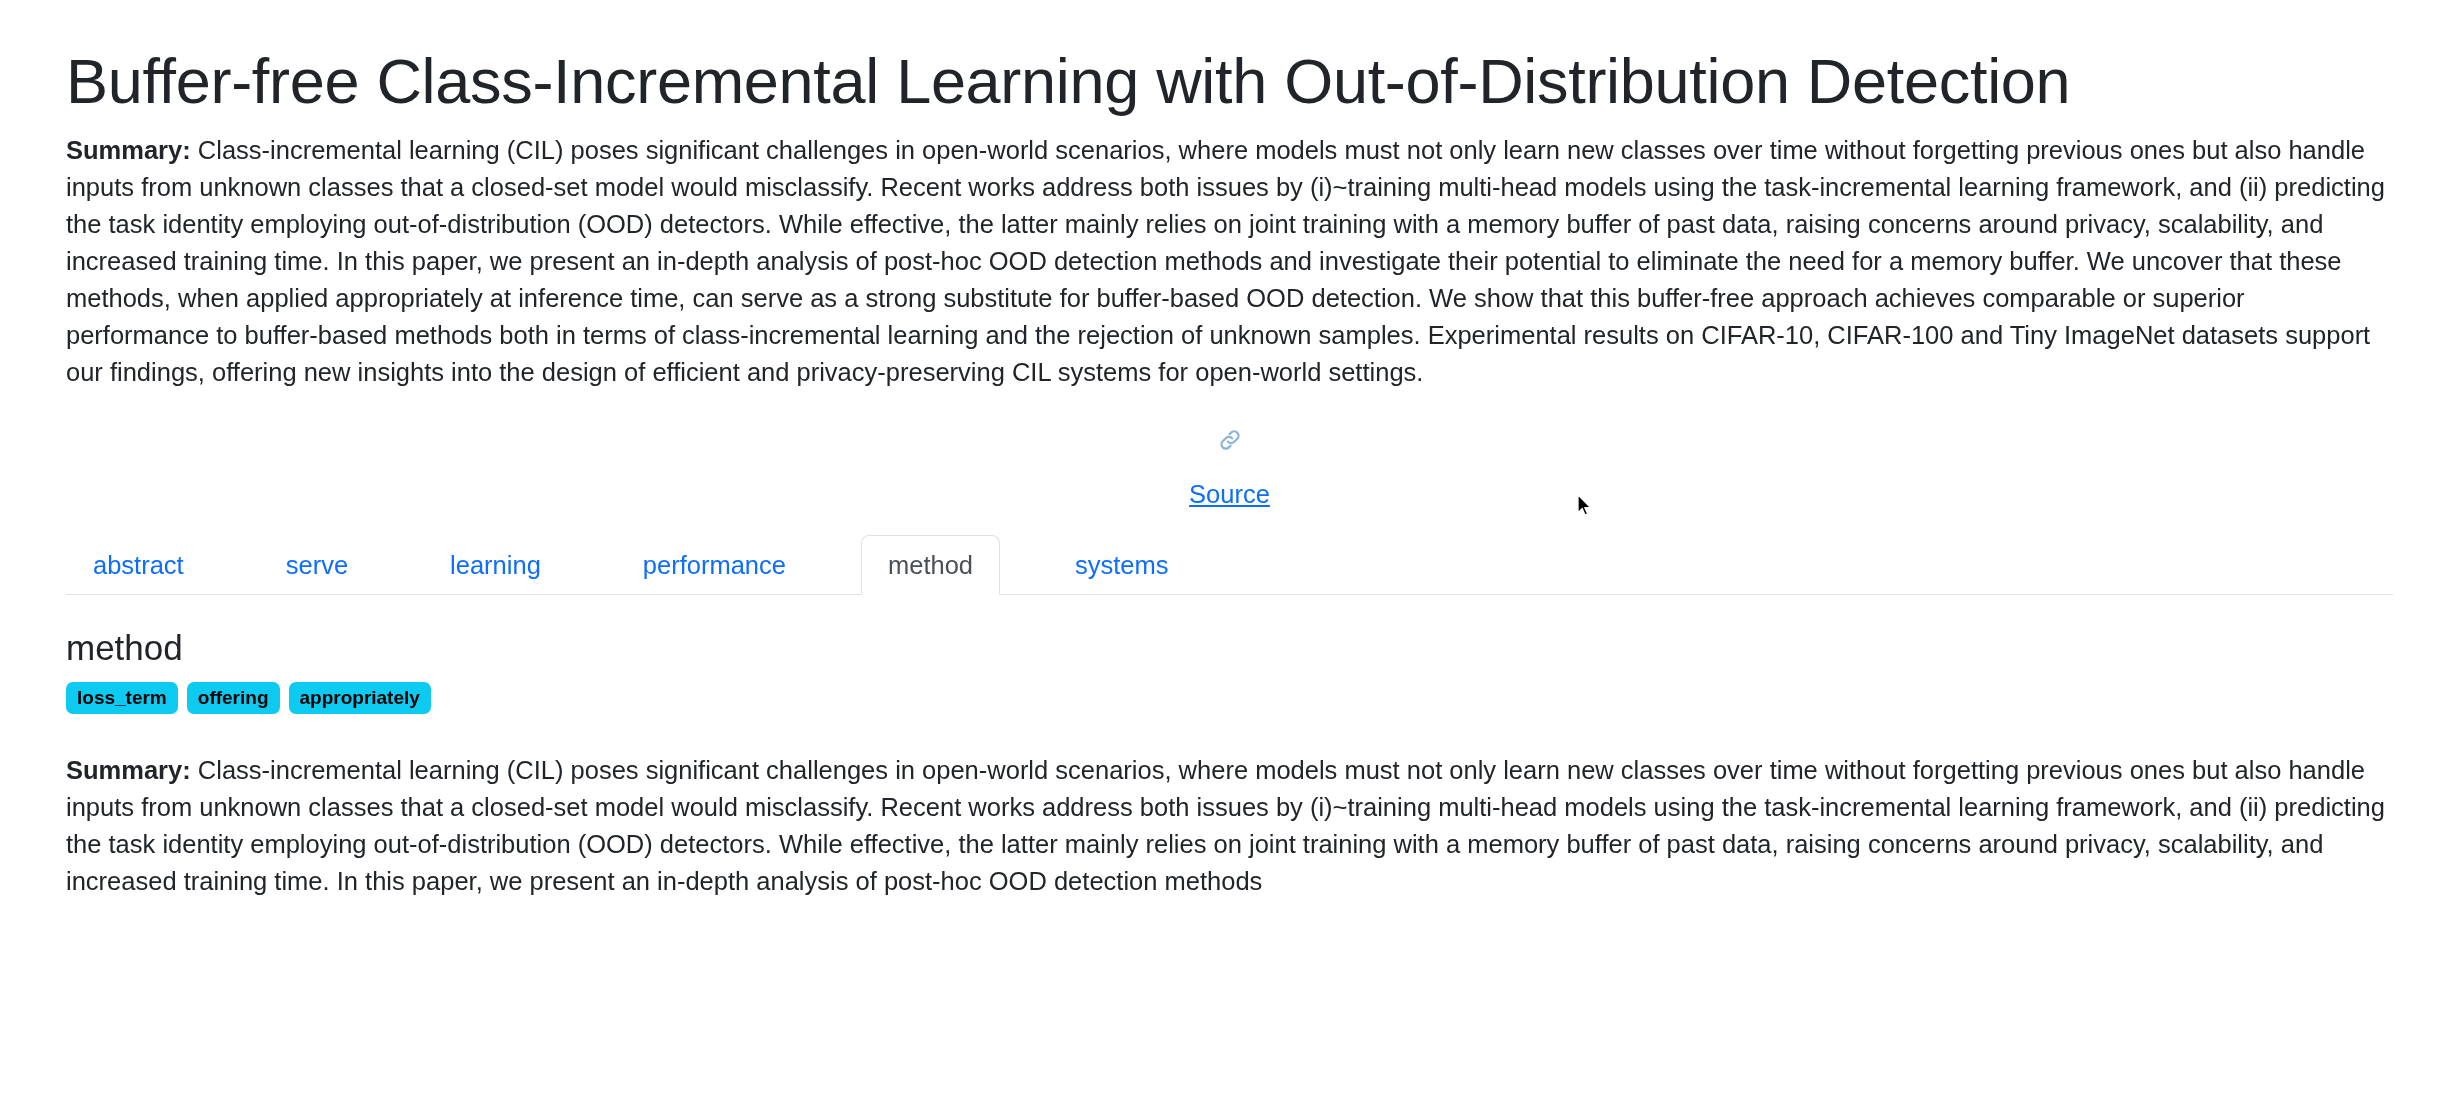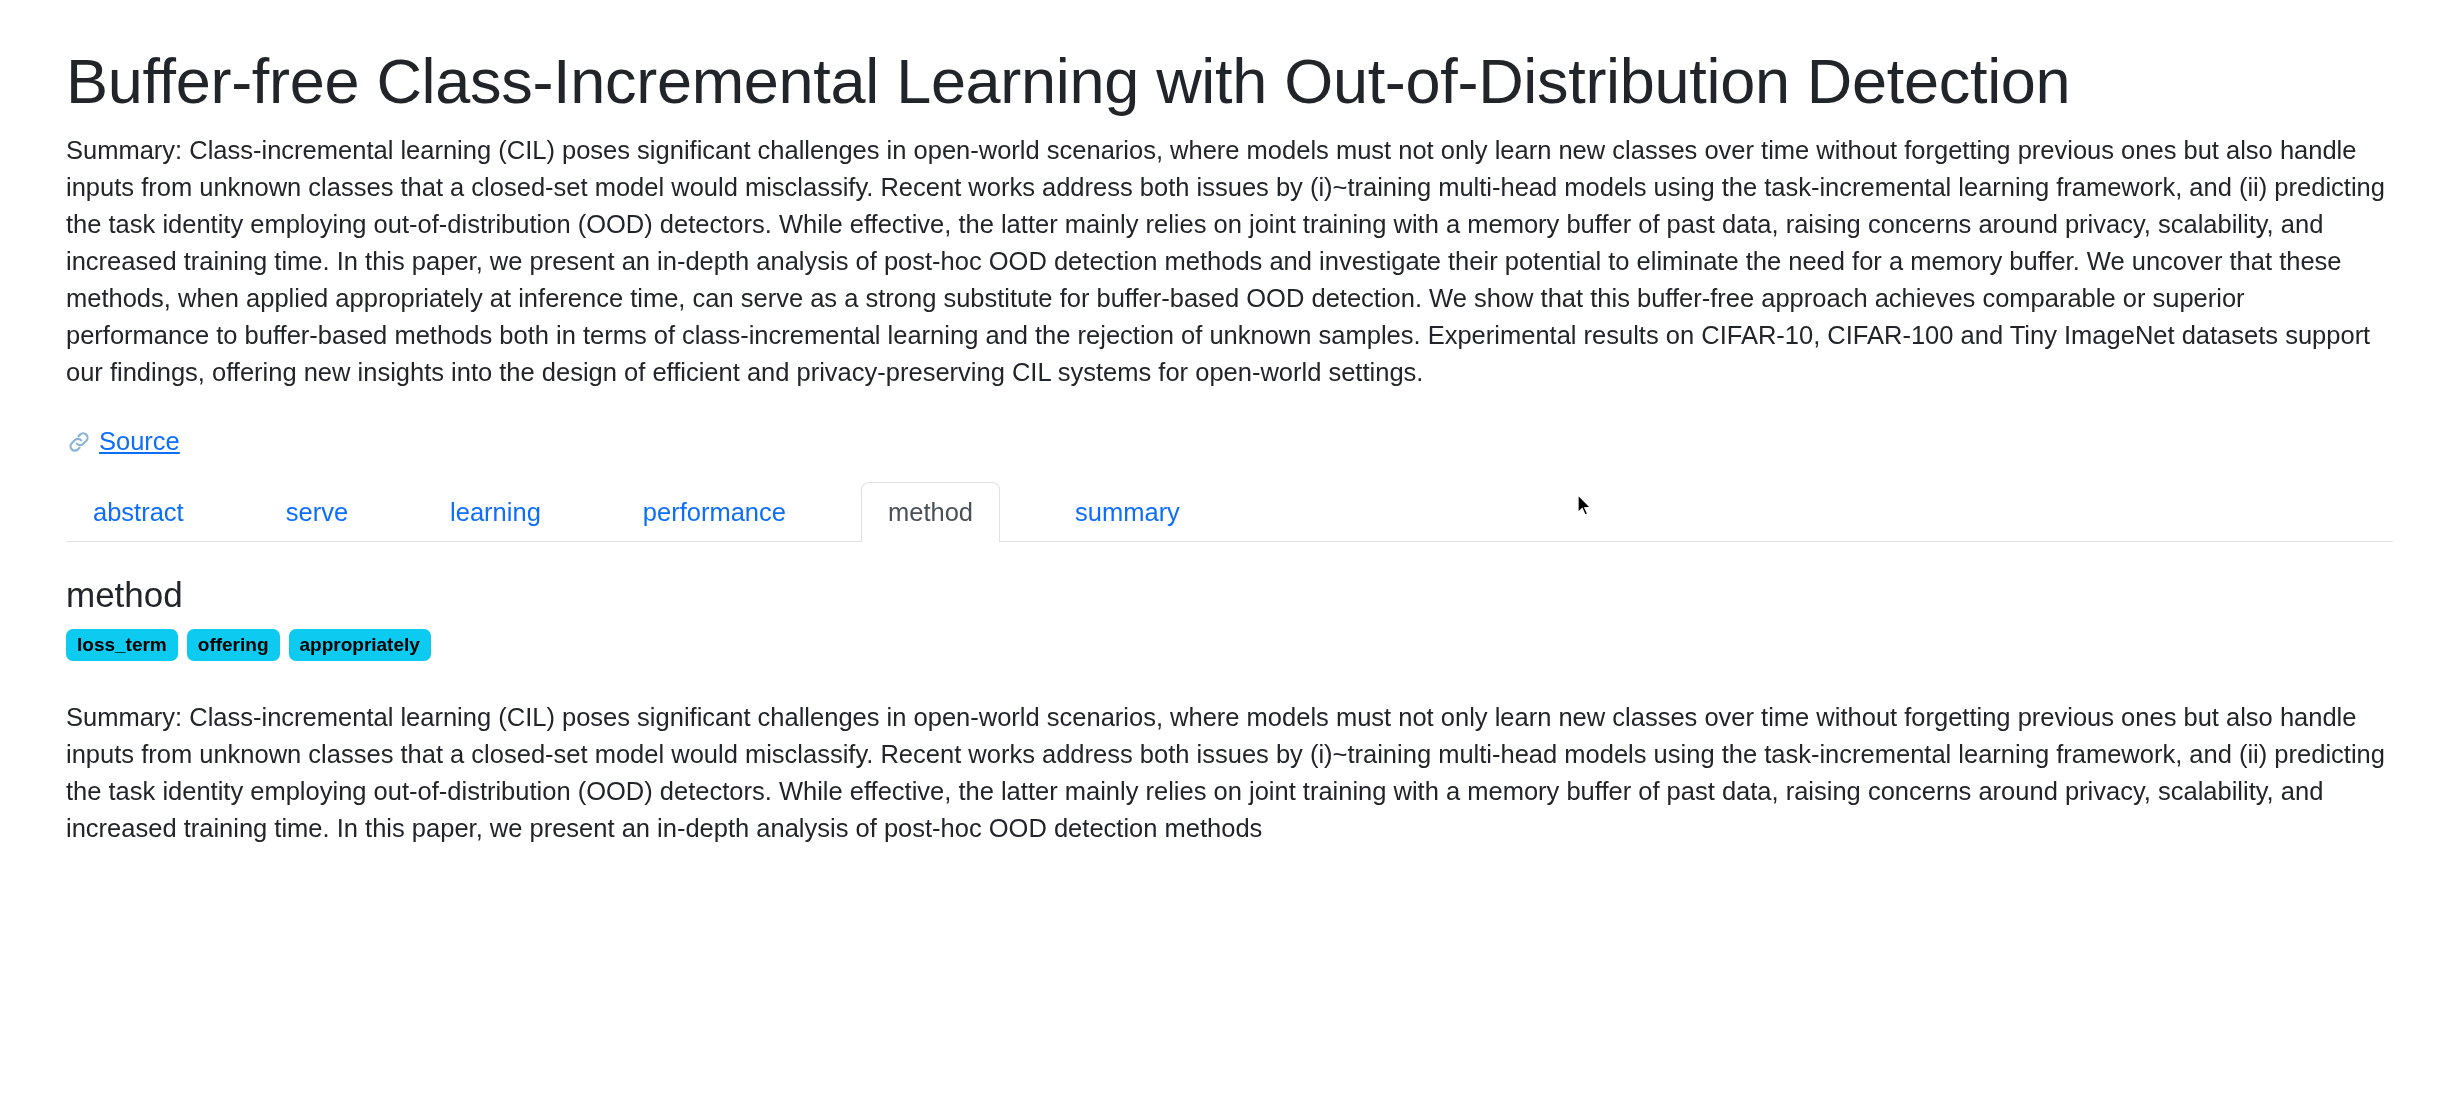--- a/index.html
+++ b/index.html
@@ -28,27 +28,28 @@
     max-width: 2100px;
   }
   .summary-block {
     font-size: 25.5px;
     line-height: 1.45;
     color: #212529;
     margin: 0;
     max-width: 2345px;
   }
   .summary-label {
-    font-weight: normal;
+    font-weight: bold;
   }
   .source-row {
     margin: 36px 0 26px 0;
     display: flex;
     align-items: center;
-    gap: 7px;
+    gap: 27px;
+    flex-direction: column;
   }
   .link-icon {
     display: inline-block;
     width: 26px;
     height: 26px;
     color: #8ab4d8;
   }
   .source-link {
     font-size: 25.5px;
     color: #0d6efd;
@@ -135,21 +136,21 @@
     </span>
     <a class="source-link">Source</a>
   </div>
 
   <div class="tabs">
     <div class="tab">abstract</div>
     <div class="tab">serve</div>
     <div class="tab">learning</div>
     <div class="tab">performance</div>
     <div class="tab active">method</div>
-    <div class="tab">summary</div>
+    <div class="tab">systems</div>
   </div>
 
   <h2 class="section-heading">method</h2>
 
   <div class="tag-row">
     <span class="tag">loss_term</span>
     <span class="tag">offering</span>
     <span class="tag">appropriately</span>
   </div>
 

